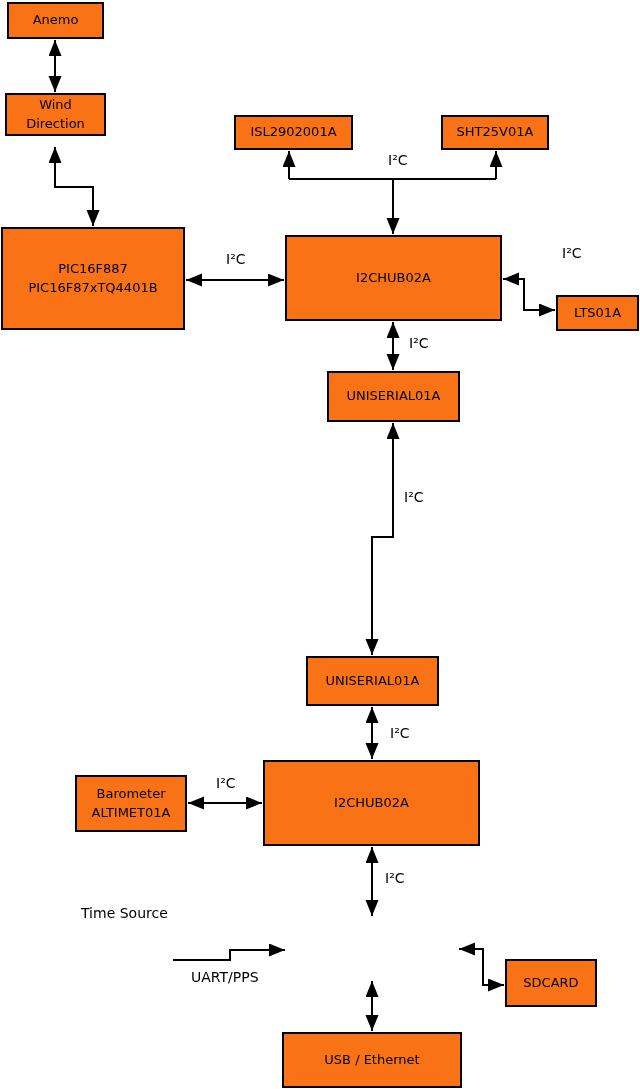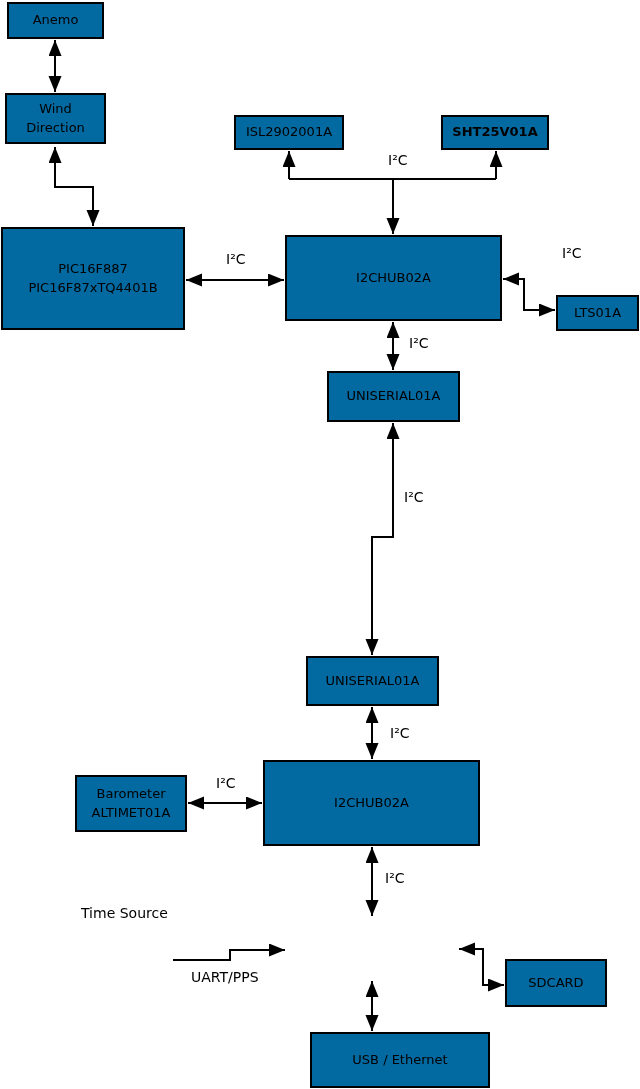--- a/index.html
+++ b/index.html
@@ -10,53 +10,53 @@
     background: #ffffff;
     font-family: "DejaVu Sans", "Liberation Sans", sans-serif;
     color: #000000;
     overflow: hidden;
   }
   #wires { position: absolute; left: 0; top: 0; width: 640px; height: 1089px; }
   .box {
     position: absolute;
     box-sizing: border-box;
     border: 2px solid #000000;
-    background: #0369a1;
+    background: #f97316;
     display: flex;
     flex-direction: column;
     align-items: center;
     justify-content: center;
     text-align: center;
     font-size: 13px;
     line-height: 1.45;
     z-index: 2;
   }
   .elabel {
     position: absolute;
     font-size: 14px;
     line-height: 1.1;
     white-space: nowrap;
     z-index: 3;
   }
   
   #b-anemo      { left: 7px;   top: 2px;    width: 97px;  height: 37px; }
-  #b-wind       { left: 5px;   top: 93px;   width: 101px; height: 51px; }
+  #b-wind       { left: 5px;   top: 93px;   width: 101px; height: 43px; }
   #b-pic        { left: 1px;   top: 227px;  width: 184px; height: 103px; align-items: center; }
-  #b-isl        { left: 234px; top: 115px;  width: 110px; height: 35px; }
-  #b-sht        { left: 441px; top: 115px;  width: 108px; height: 35px; font-weight: bold; }
+  #b-isl        { left: 234px; top: 115px;  width: 119px; height: 35px; }
+  #b-sht        { left: 441px; top: 115px;  width: 108px; height: 35px; }
   #b-hub1       { left: 285px; top: 235px;  width: 217px; height: 86px; }
   #b-lts        { left: 556px; top: 295px;  width: 83px;  height: 36px; }
   #b-uniserial1 { left: 327px; top: 371px;  width: 133px; height: 51px; }
   #b-uniserial2 { left: 306px; top: 656px;  width: 133px; height: 50px; }
   #b-hub2       { left: 263px; top: 760px;  width: 217px; height: 86px; }
   #b-barometer  { left: 75px;  top: 775px;  width: 112px; height: 57px; }
   #b-gps        { left: 68px;  top: 937px;  width: 105px; height: 46px; }
   #b-armpc      { left: 286px; top: 917px;  width: 172px; height: 63px; }
-  #b-sdcard     { left: 505px; top: 959px;  width: 102px; height: 48px; }
-  #b-usb        { left: 282px; top: 1032px; width: 180px; height: 56px; margin-left: 28px; }
+  #b-sdcard     { left: 505px; top: 959px;  width: 92px; height: 48px; }
+  #b-usb        { left: 282px; top: 1032px; width: 180px; height: 56px; }
   
   #l-i2c-pic-hub1   { left: 226px; top: 252px; }
   #l-i2c-bus        { left: 388px; top: 153px; }
   #l-i2c-lts        { left: 562px; top: 246px; }
   #l-i2c-hub1-uni1  { left: 409px; top: 336px; }
   #l-i2c-uni-uni    { left: 404px; top: 490px; }
   #l-i2c-uni2-hub2  { left: 390px; top: 726px; }
   #l-i2c-baro       { left: 216px; top: 776px; }
   #l-i2c-hub2-arm   { left: 385px; top: 871px; }
   #l-time-source    { left: 81px;  top: 906px; }

